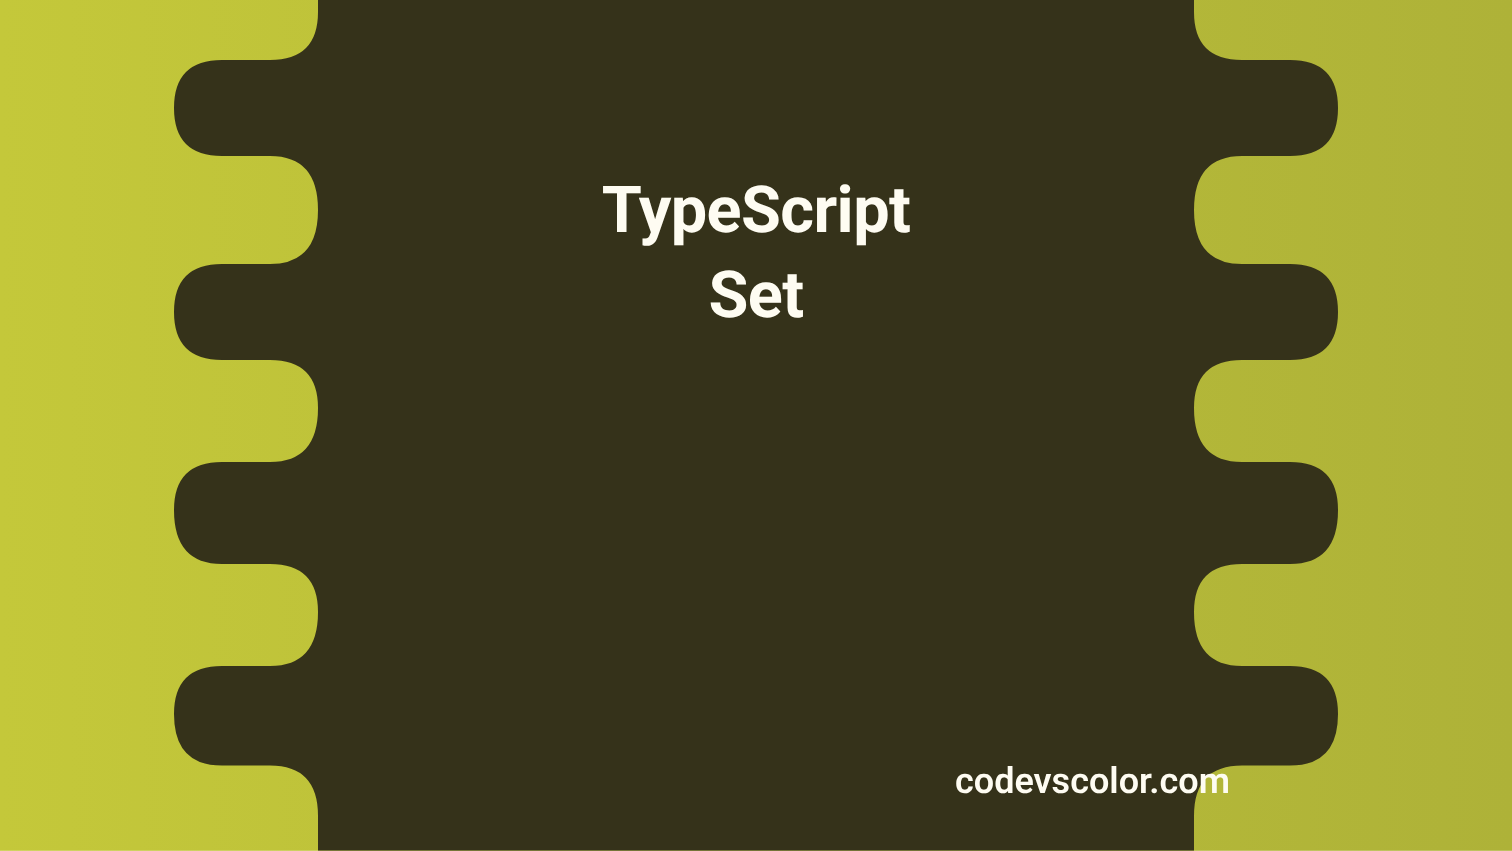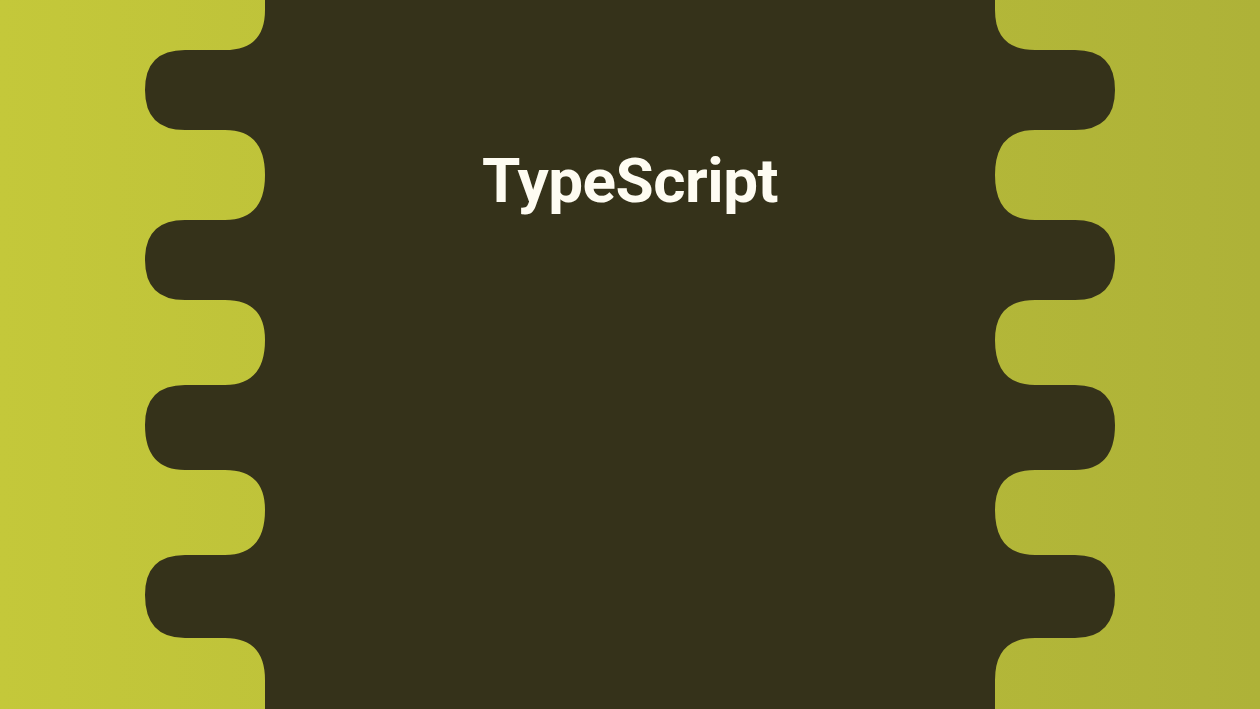--- a/index.html
+++ b/index.html
@@ -34,21 +34,21 @@
       position: absolute;
       top: 140px;
       left: 0;
       width: 1260px;
       text-align: center;
       z-index: 10;
     }
     
     .title-line {
       color: #fefcf2;
-      font-size: 62px;
+      font-size: 54px;
       font-weight: 700;
       line-height: 1.32;
       letter-spacing: -0.5px;
     }
     
     .watermark {
       position: absolute;
       bottom: 40px;
       right: 235px;
       color: #fefcf2;
@@ -117,16 +117,18 @@
       Q 145 130 145 90
       Q 145 50 185 50
       L 225 50
       Q 265 50 265 10
       Z
     "></path>
   </svg>
 
   <div class="title-container">
     <div class="title-line">TypeScript</div>
+    <div class="title-line">Set</div>
   </div>
 
+  <div class="watermark">codevscolor.com</div>
 
 </div>
 
 </body></html>

